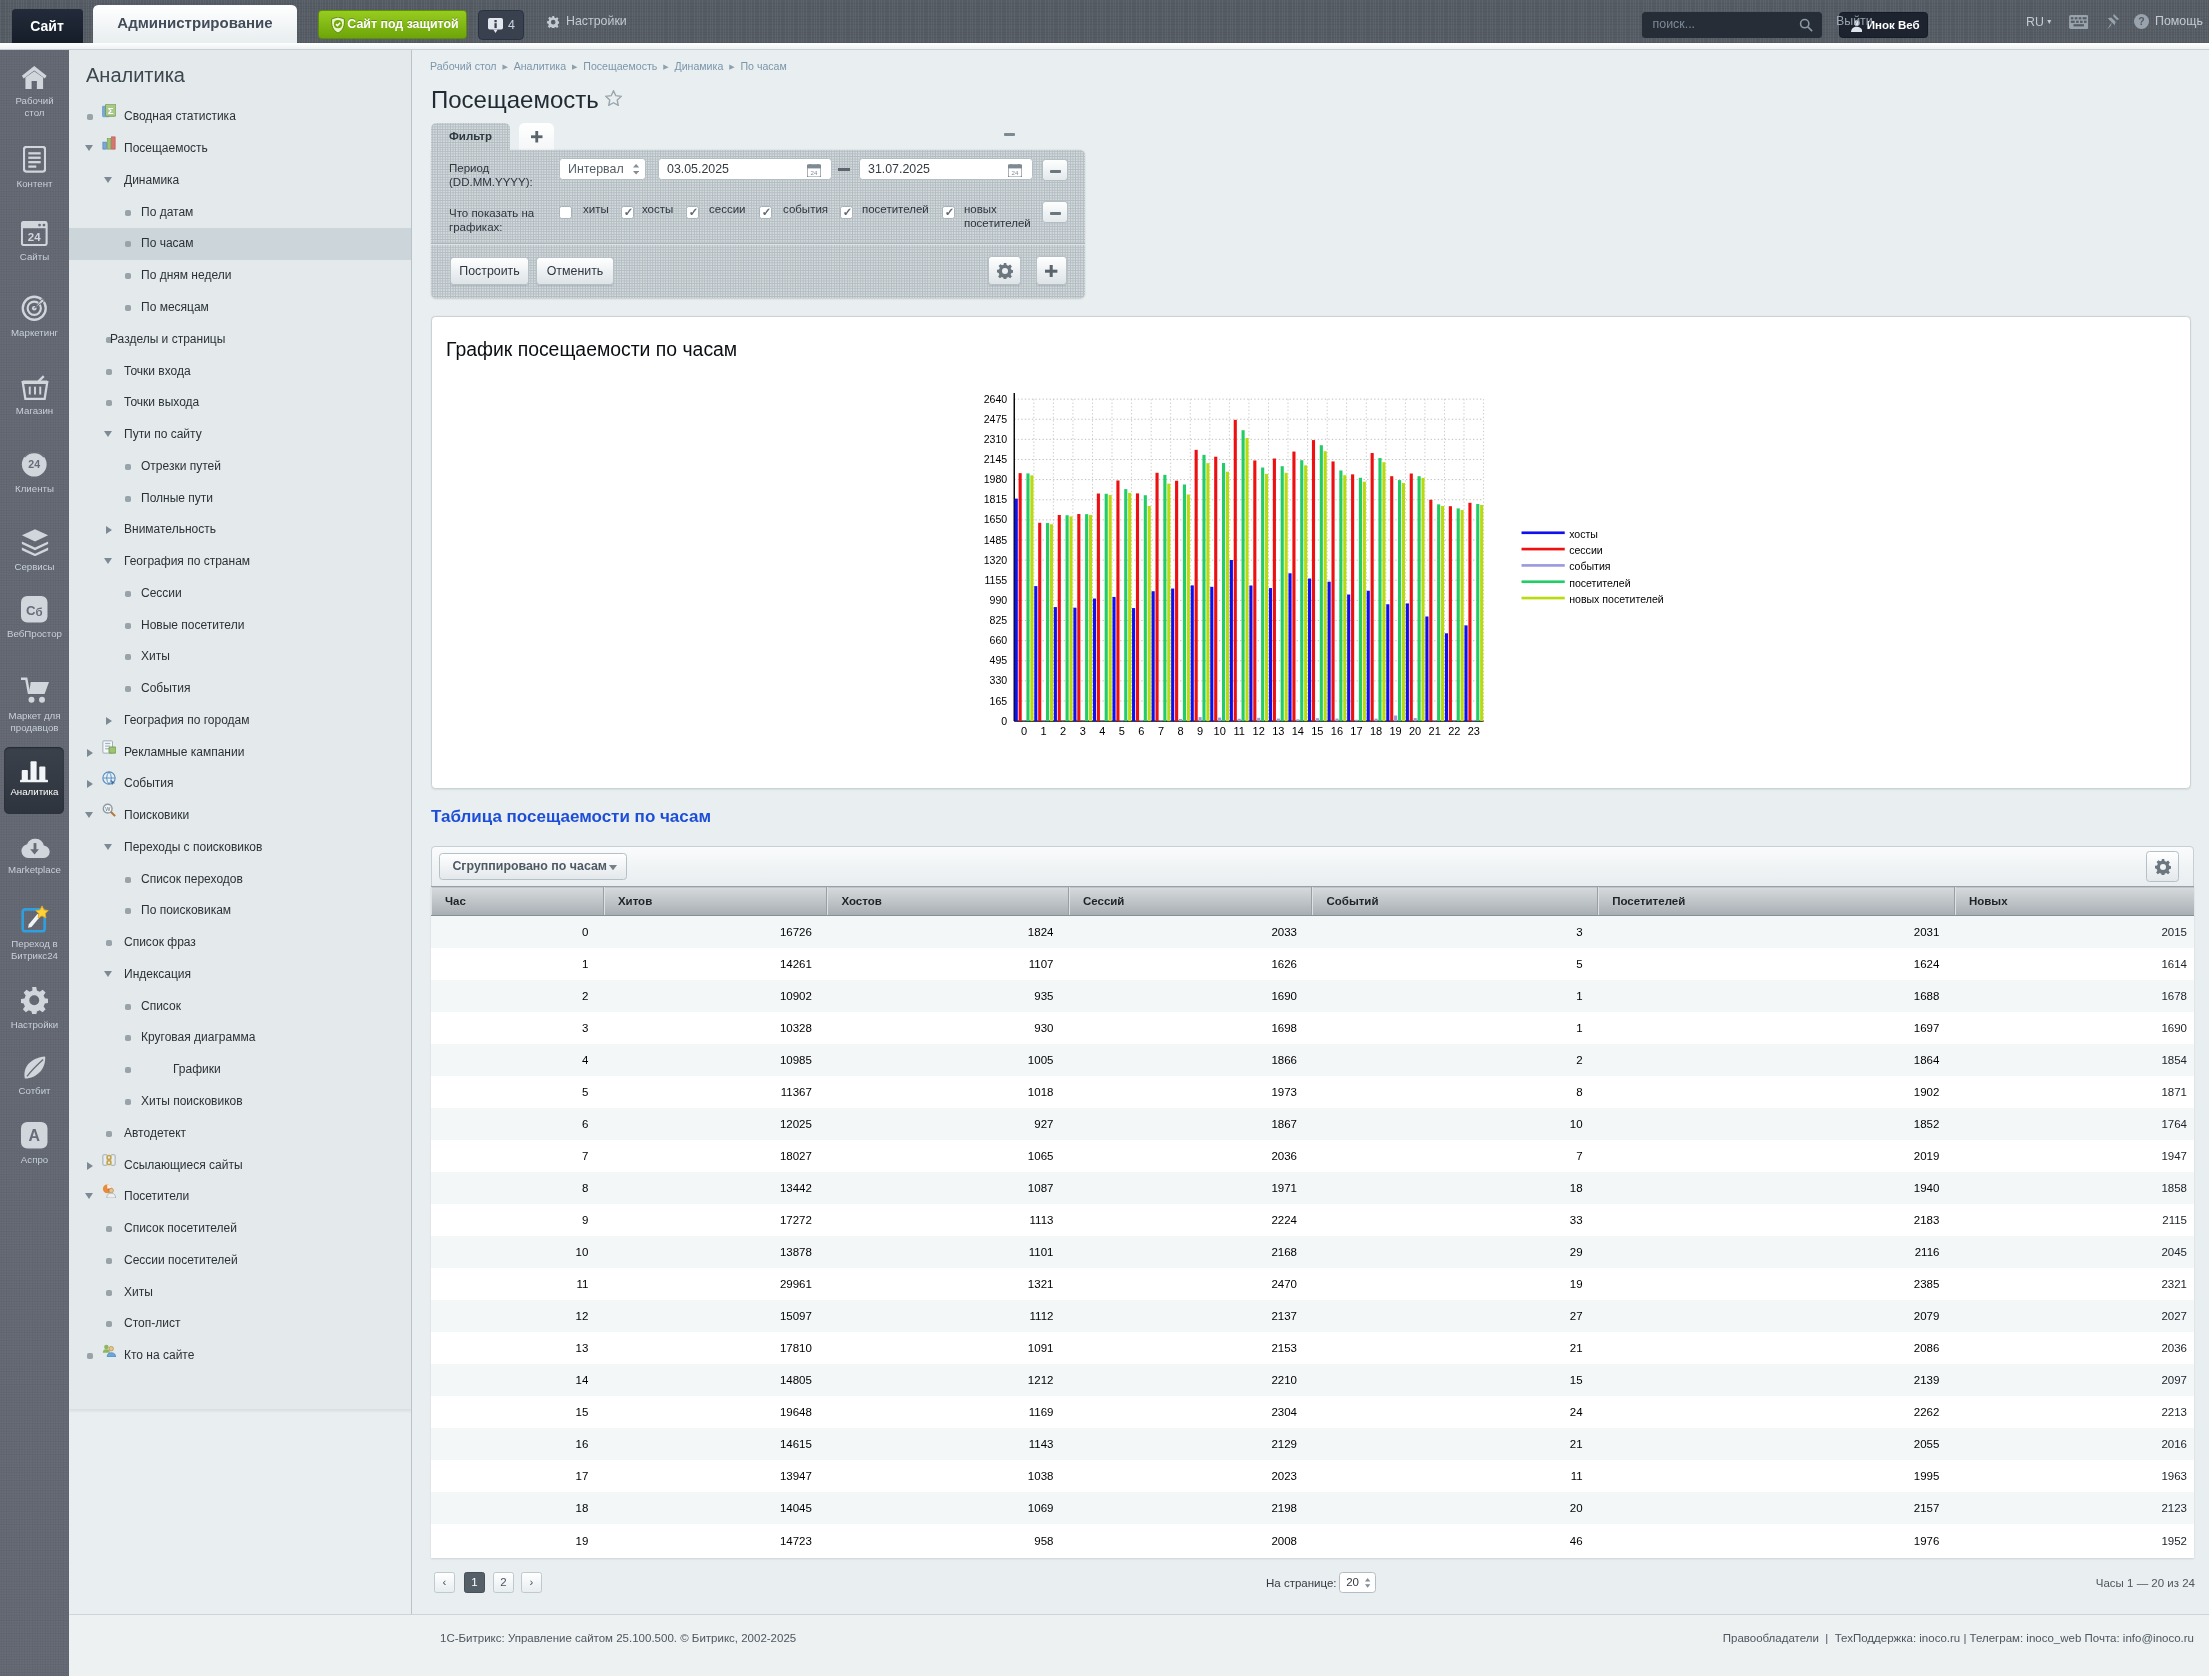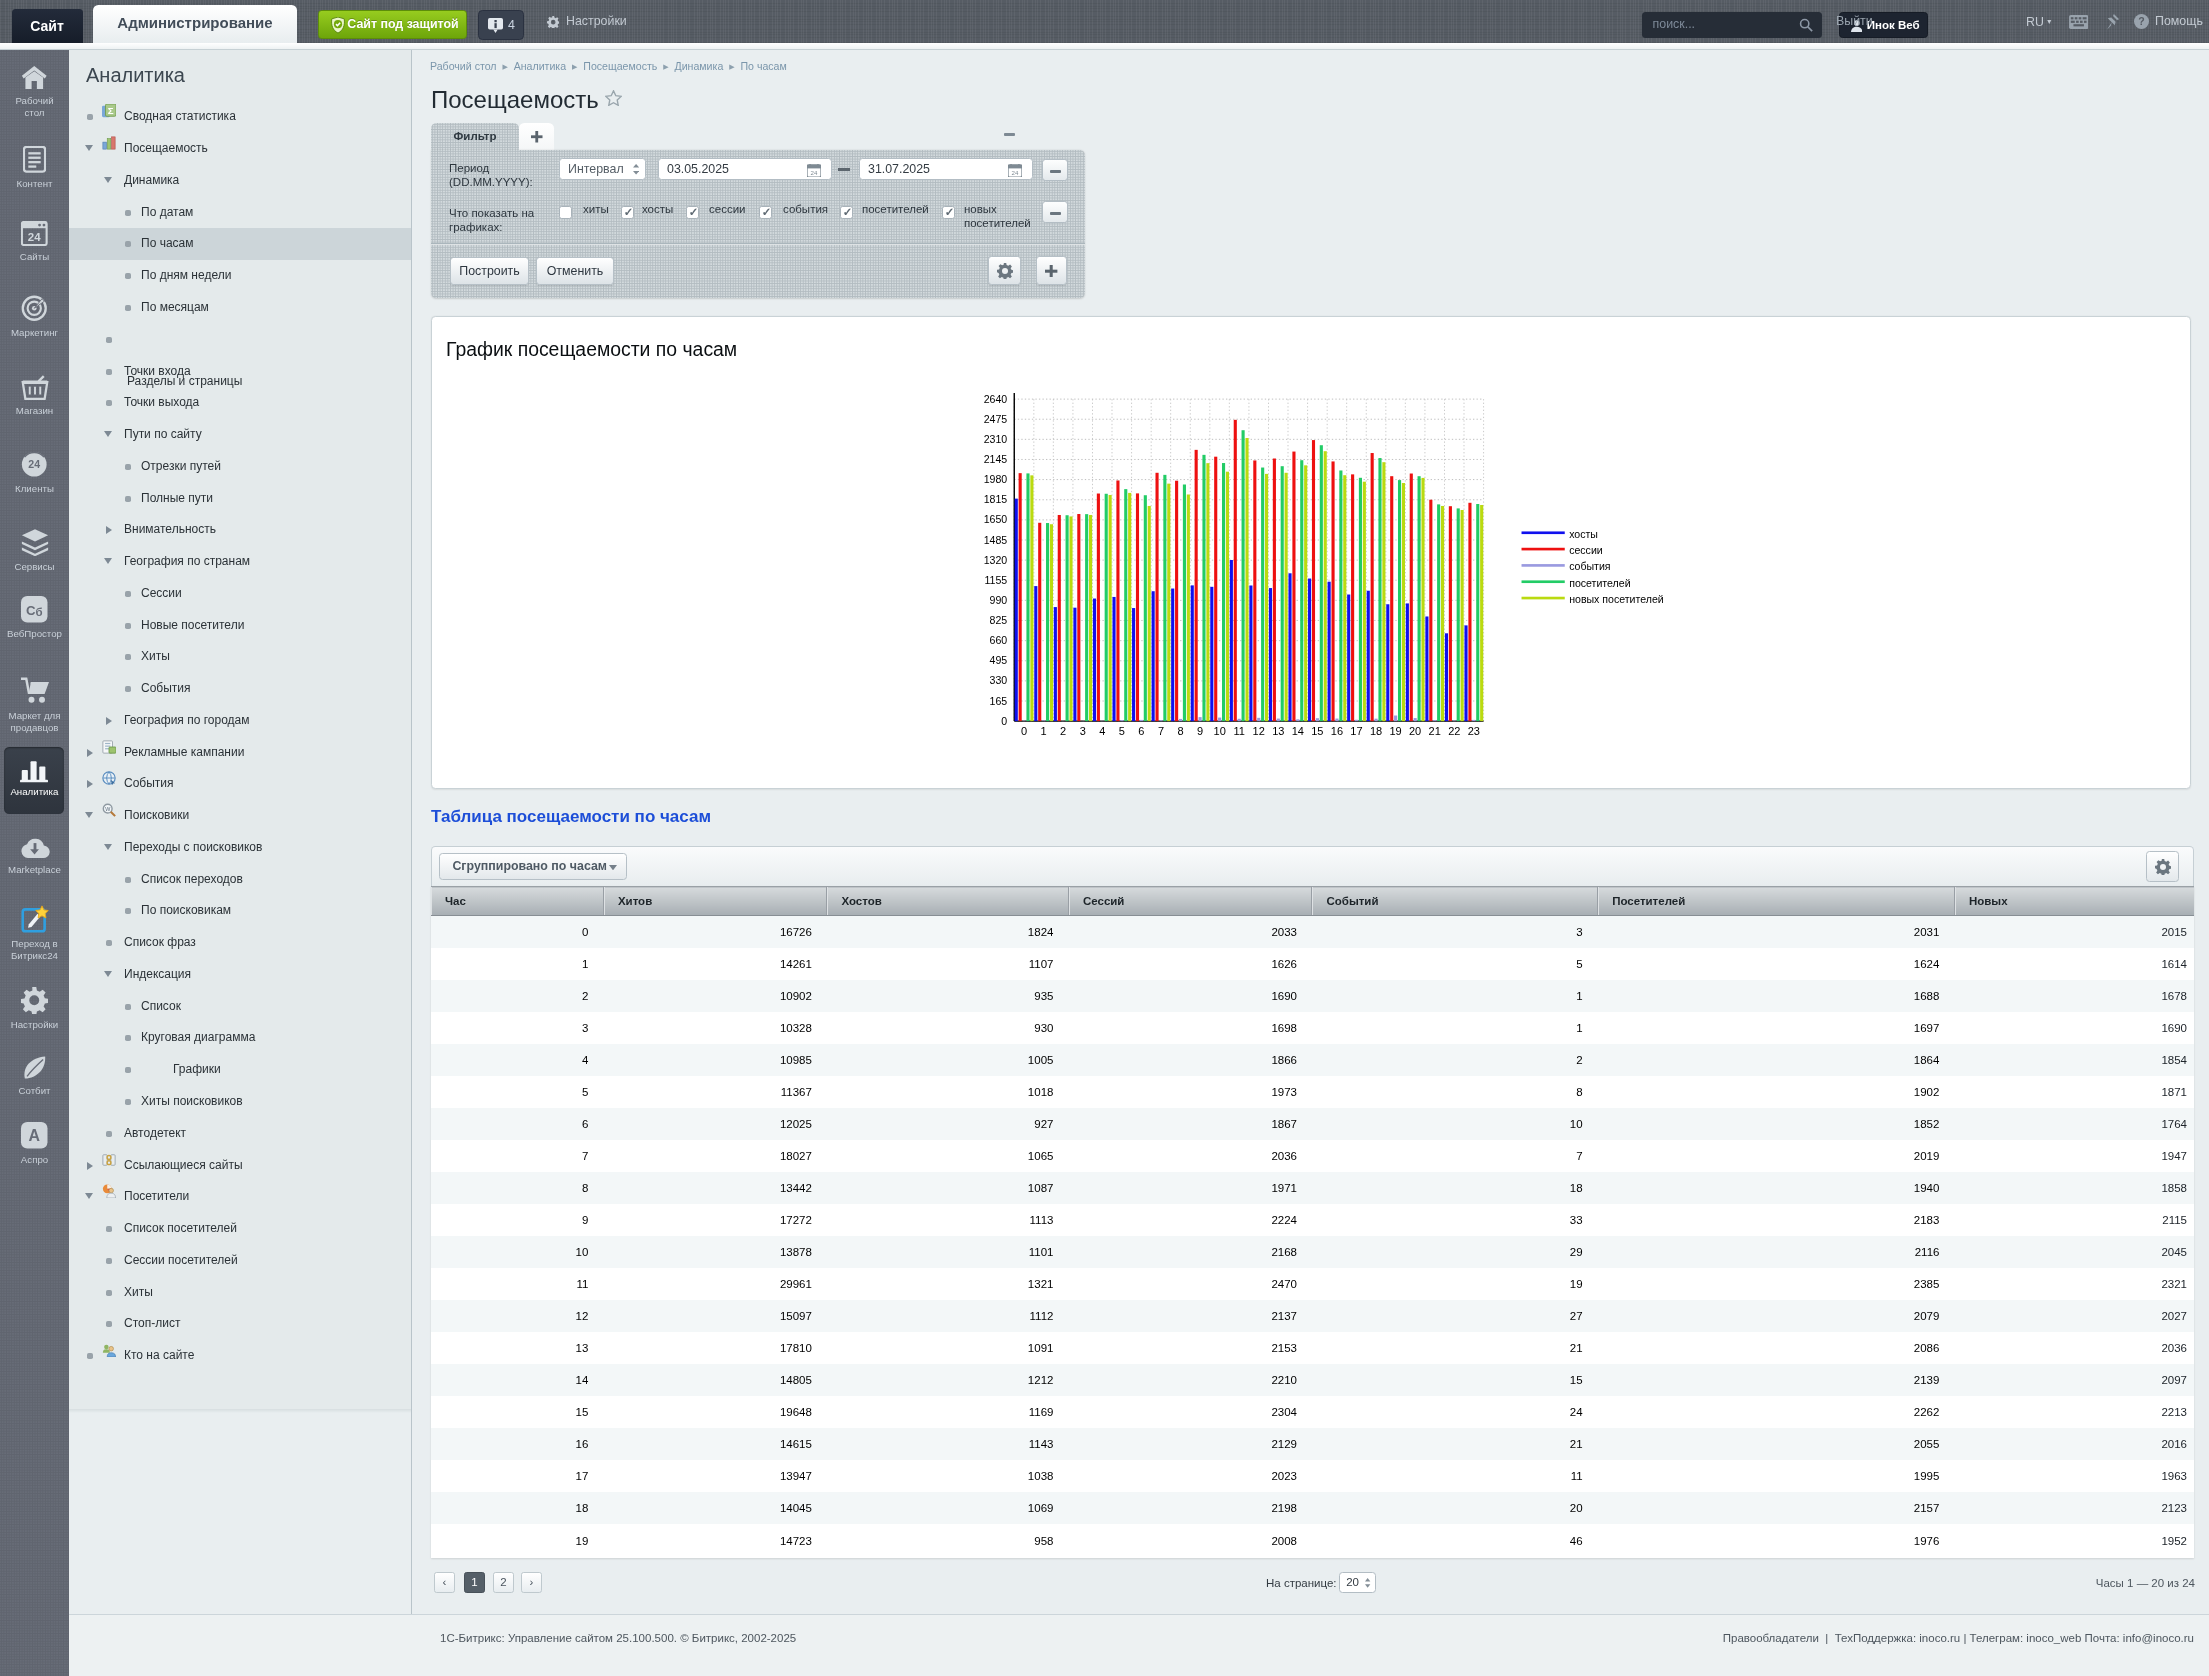--- a/index.html
+++ b/index.html
@@ -37,21 +37,21 @@
 .mi .tri { position:absolute; top:11.5px; width:0; height:0; }
 .tri.dn { border-left:4.4px solid transparent; border-right:4.4px solid transparent; border-top:6.2px solid #7d8994; }
 .tri.rt { border-top:4.4px solid transparent; border-bottom:4.4px solid transparent; border-left:6.2px solid #7d8994; margin-top:0.9px; }
 .mi .ico { position:absolute; left:33px; top:2.6px; width:14px; height:14px; }
 .mi-sel { background:#ccd5d9; }
 
 #crumbs { position:absolute; left:430px; top:60px; font-size:10.6px; color:#7b96ab; }
 #crumbs b { color:#8da0ae; font-weight:normal; font-size:7px; vertical-align:0.9px; }
 #pagetitle { position:absolute; left:431px; top:86px; font-size:24px; color:#222b33; }
 
-#ftab { position:absolute; left:431px; top:123px; width:88px; height:27px; background:#d3dadd; background-image:radial-gradient(rgba(95,110,120,.28) 0.9px, rgba(0,0,0,0) 0.9px); background-size:2.6px 2.6px; border-radius:5.3px 5.3px 0 0; text-align:center; line-height:27px; font-size:11.5px; font-weight:bold; color:#2f3941; }
+#ftab { position:absolute; left:431px; top:123px; width:79px; height:27px; background:#d3dadd; background-image:radial-gradient(rgba(95,110,120,.28) 0.9px, rgba(0,0,0,0) 0.9px); background-size:2.6px 2.6px; border-radius:5.3px 5.3px 0 0; text-align:center; line-height:27px; font-size:11.5px; font-weight:bold; color:#2f3941; }
 #ftabplus { position:absolute; left:519px; top:123px; width:35px; height:27px; background:linear-gradient(#ffffff,#f4f6f7); border-radius:5.3px 5.3px 0 0; }
 #fmin { position:absolute; left:1004px; top:133px; width:10.6px; height:2.6px; background:#7d8993; border-radius:0.9px; }
 #fpanel { position:absolute; left:431px; top:150px; width:654px; height:148px; background:#d3dadd;
   background-image:radial-gradient(rgba(95,110,120,.28) 0.9px, rgba(0,0,0,0) 0.9px); background-size:2.6px 2.6px;
   border-radius:0 5.3px 5.3px 5.3px; box-shadow:0 0.9px 1.8px rgba(0,0,0,.15); }
 .flbl { position:absolute; font-size:11.5px; color:#2d363e; line-height:14px; }
 .finput { position:absolute; height:22px; background:#fff; border:0.9px solid #b3bdc4; border-radius:3.5px; font-size:12.4px; color:#333b42; line-height:20px; padding-left:8px; }
 .fminbtn { position:absolute; width:25.6px; height:22px; background:linear-gradient(#fdfefe,#e4e9ec); border:0.9px solid #b3bdc4; border-radius:3.5px; }
 .fminbtn:after { content:""; position:absolute; left:7px; top:9.7px; width:10.6px; height:3.1px; background:#6b767f; border-radius:0.9px; }
 .fdivider { position:absolute; left:431px; top:243px; width:654px; height:0.9px; background:#aab6bc; box-shadow:0 0.9px 0 rgba(255,255,255,.6); }
@@ -268,21 +268,21 @@
 <div class="mi" style="top:260px;">
     <span class="blt" style="left:56px;"></span>
     <span class="txt" style="left:72px;">По дням недели</span>
   </div>
 <div class="mi" style="top:292px;">
     <span class="blt" style="left:56px;"></span>
     <span class="txt" style="left:72px;">По месяцам</span>
   </div>
 <div class="mi" style="top:324px;">
     <span class="blt" style="left:37px;"></span>
-    <span class="txt" style="left:58px;margin-top:42px;">Разделы и страницы</span>
+    <span class="txt" style="left:41px;">Разделы и страницы</span>
   </div>
 <div class="mi" style="top:356px;">
     <span class="blt" style="left:37px;"></span>
     <span class="txt" style="left:55px;">Точки входа</span>
   </div>
 <div class="mi" style="top:387px;">
     <span class="blt" style="left:37px;"></span>
     <span class="txt" style="left:55px;">Точки выхода</span>
   </div>
 <div class="mi" style="top:419px;">

